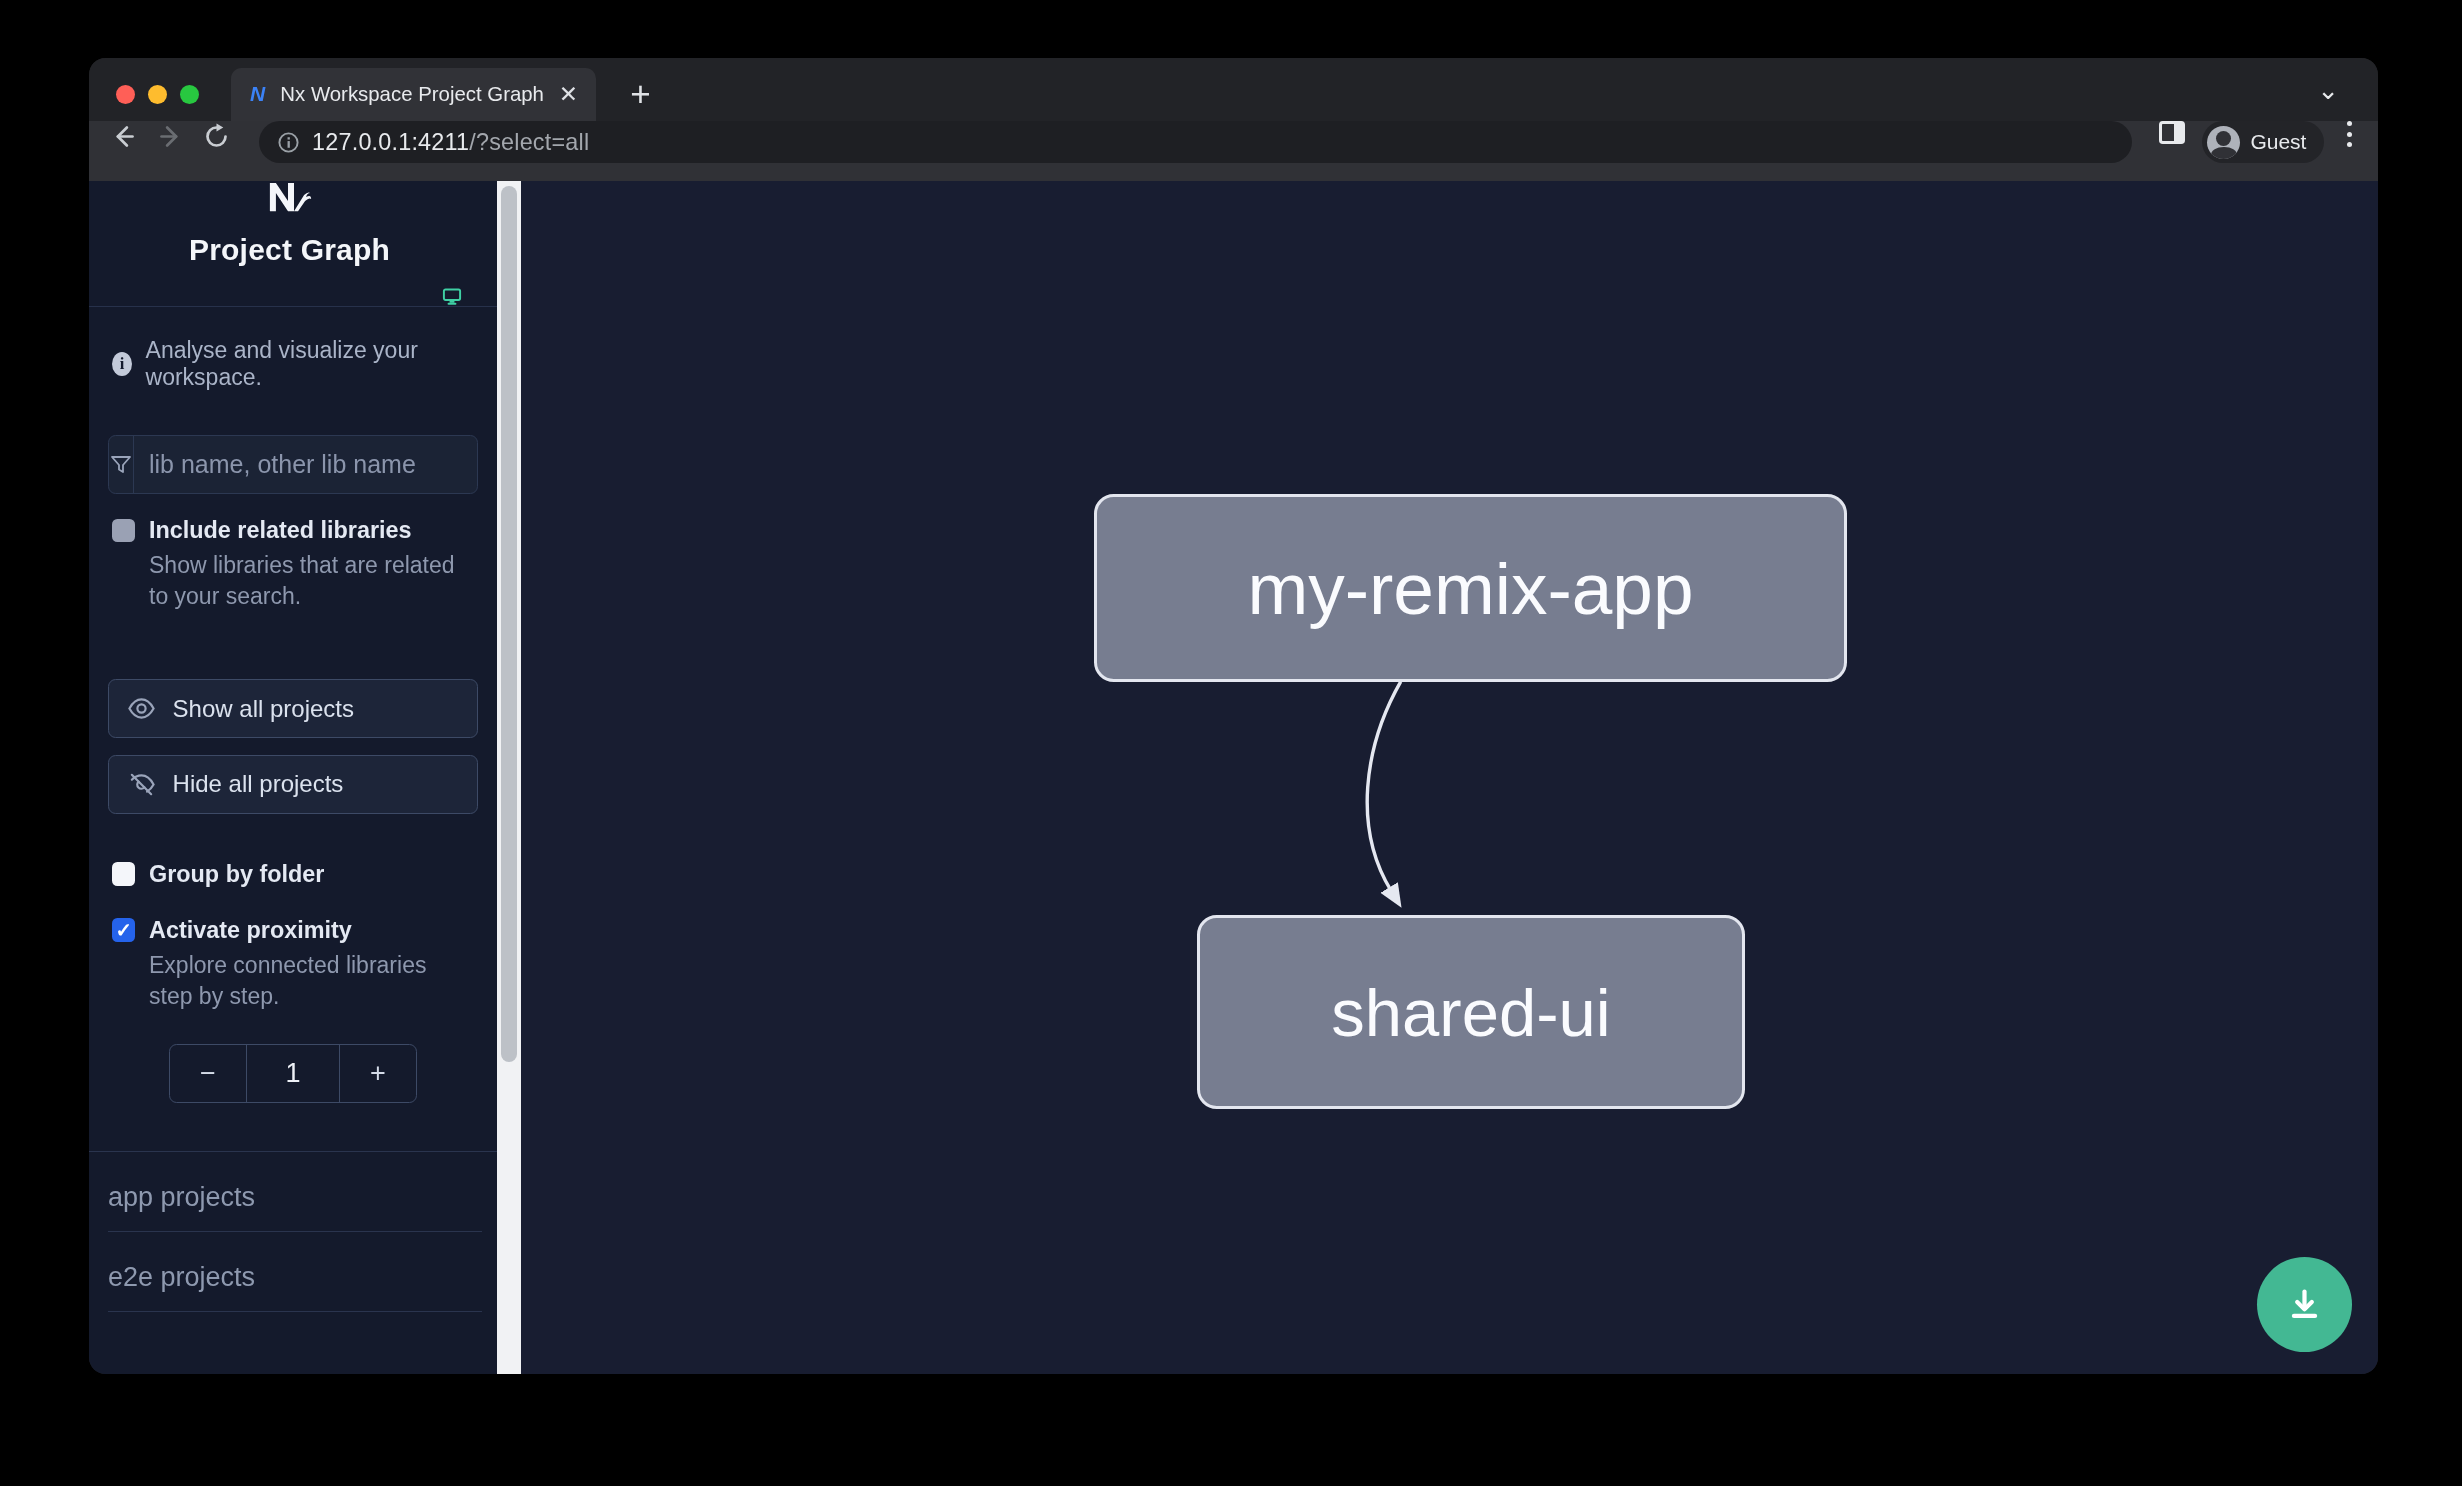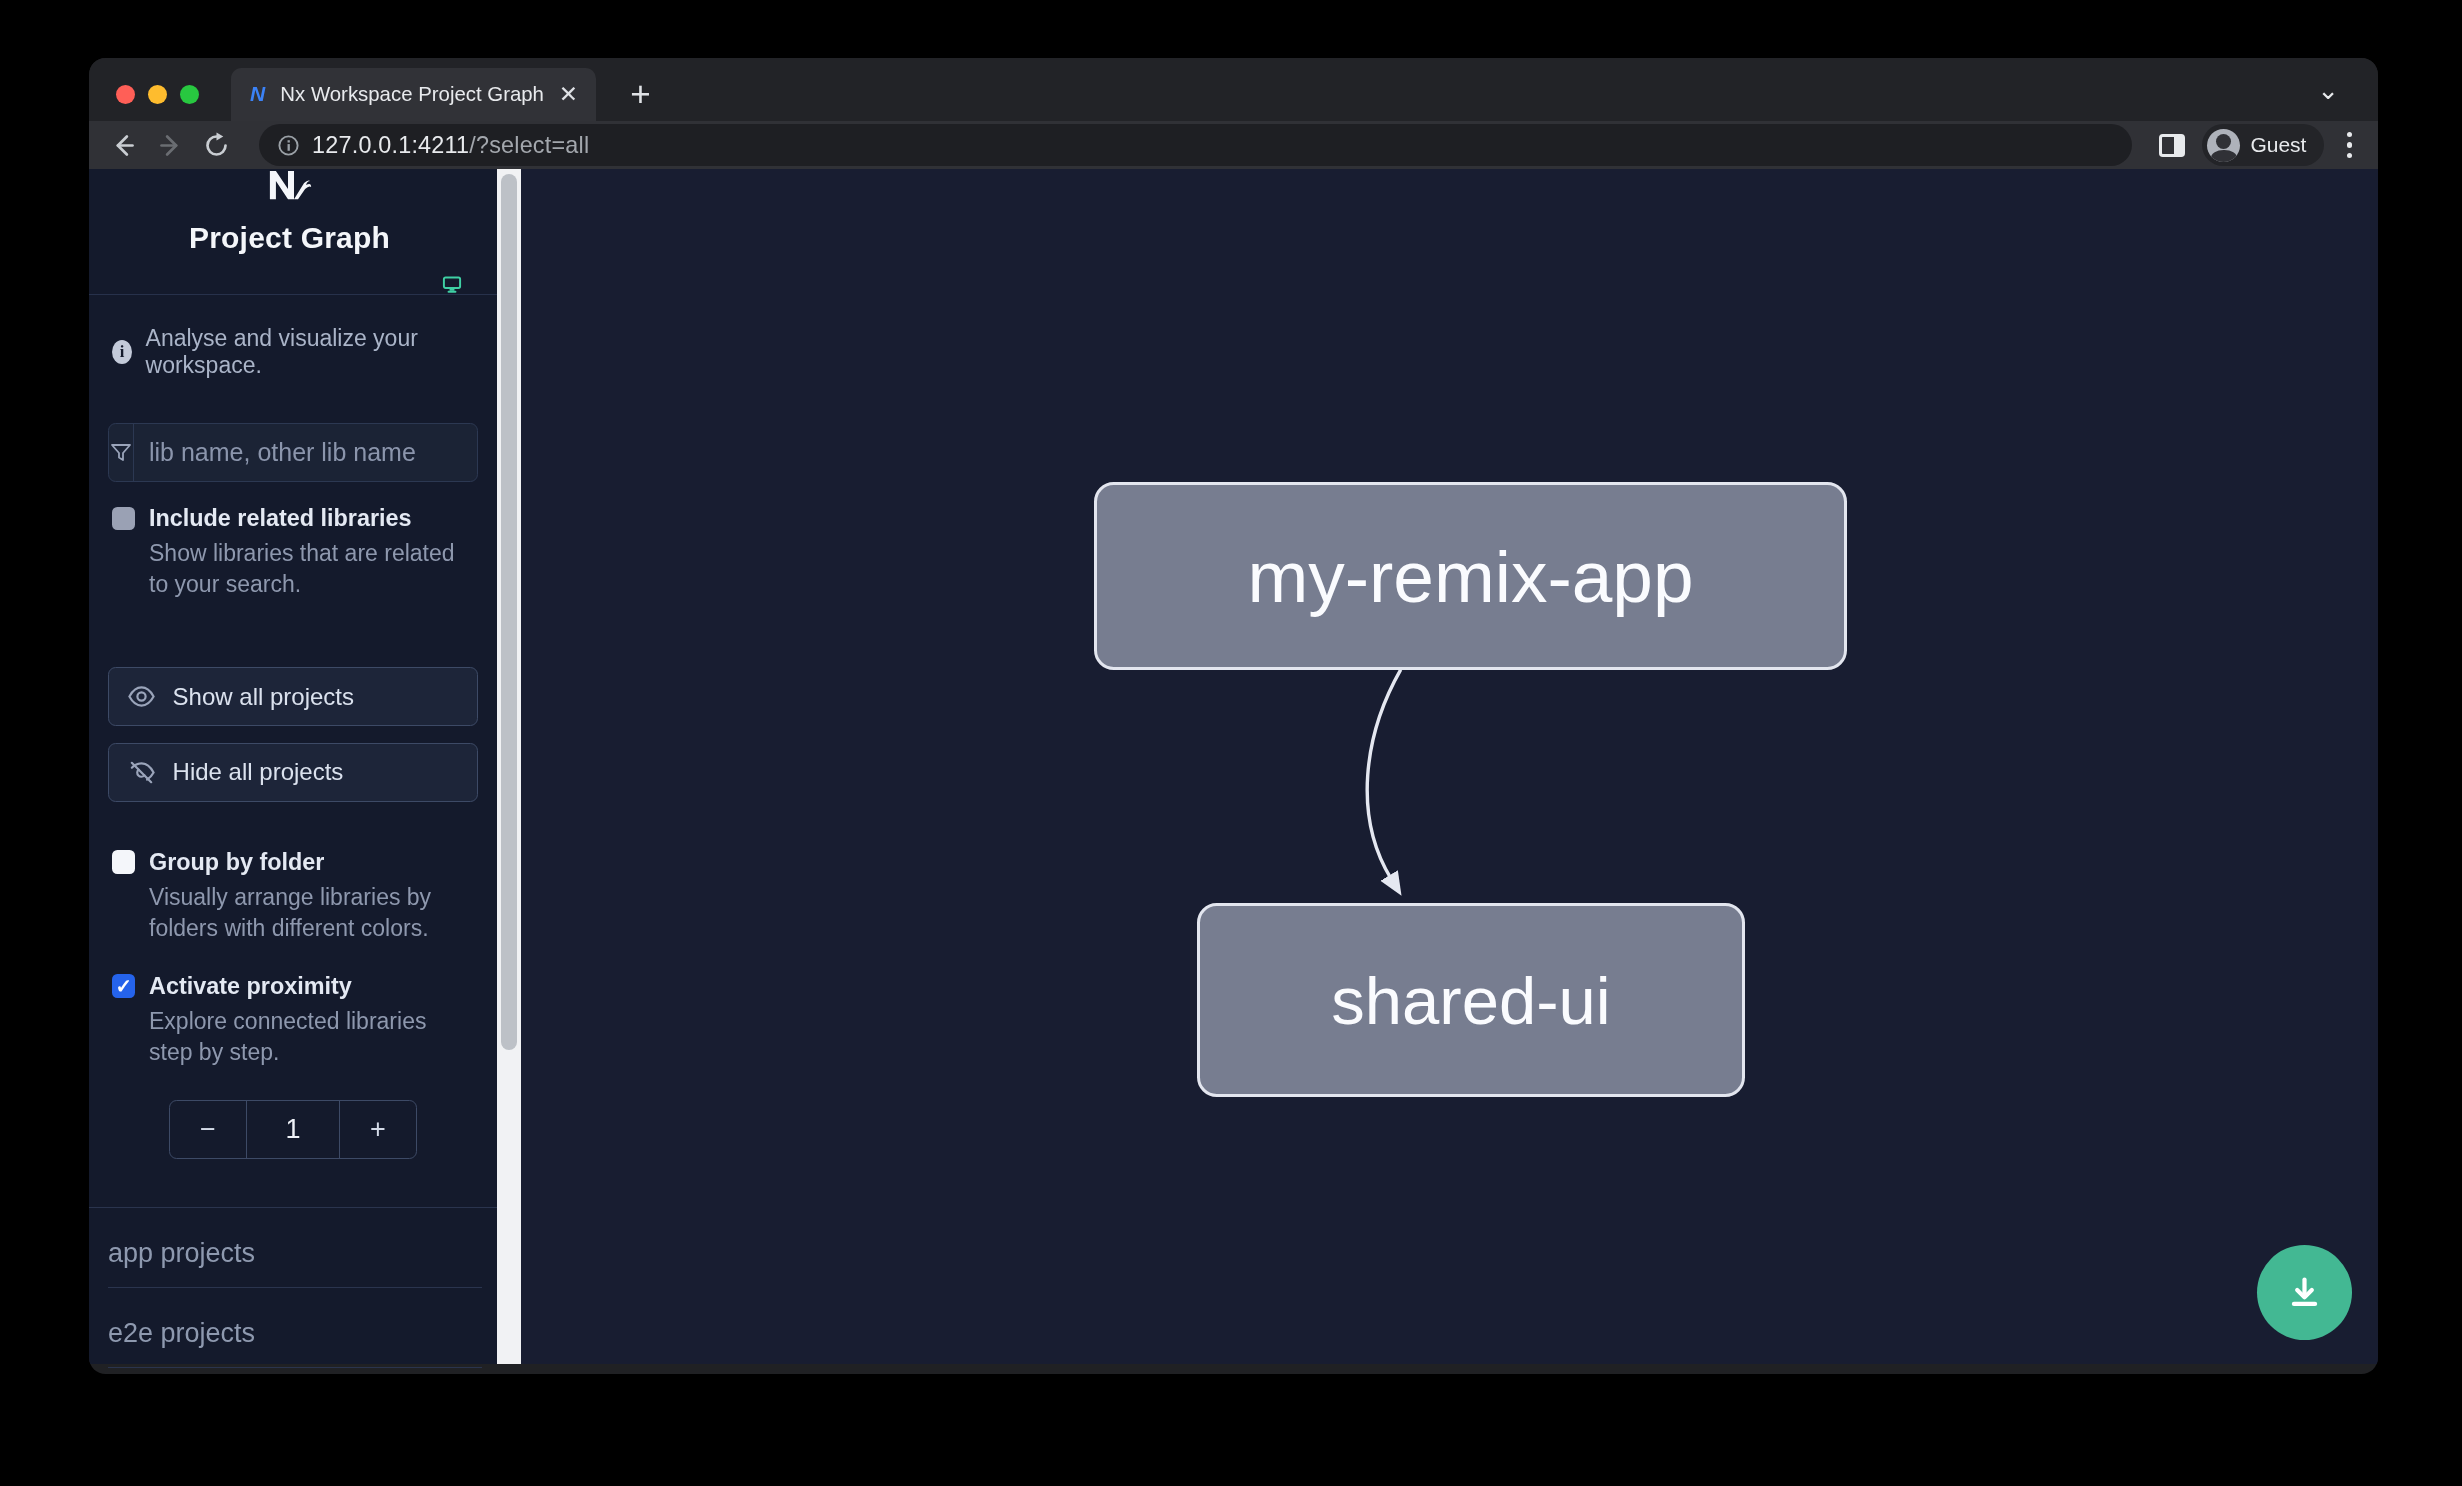--- a/index.html
+++ b/index.html
@@ -16,21 +16,21 @@
          border-radius:10.6px 10.6px 0 0; display:flex; align-items:center; padding:0 15px; gap:11.3px; }
   .favicon { width:23px; height:23px; display:flex; align-items:center; justify-content:center;
              font-weight:bold; font-size:21px; color:#3b82f6; font-style:italic; }
   .tab-title { flex:1; color:#e8eaed; font-size:20.4px; white-space:nowrap; overflow:hidden; }
   .tab-close { color:#dfe1e5; font-size:23px; line-height:1; padding:0 3px; }
   .newtab { position:absolute; left:529px; top:13.6px; width:45px; height:45px; display:flex;
             align-items:center; justify-content:center; color:#dfe1e5; font-size:35px; font-weight:300; }
   .tab-chevron { position:absolute; right:39px; top:16.6px; color:#e8eaed; font-size:26px; }
 
   
-  .toolbar { height:48px; background:#303136; display:flex; align-items:center; padding:0 19.7px; gap:16.6px; }
+  .toolbar { height:60px; background:#303136; display:flex; align-items:flex-start; padding:0 19.7px; gap:16.6px; }
   .navicon { width:30px; height:30px; display:flex; align-items:center; justify-content:center; }
   .url-pill { flex:1; height:42px; background:#1e1f23; border-radius:21px; display:flex;
               align-items:center; padding:0 18px; gap:12px; margin:0 10.6px; }
   .url-text { font-size:23.4px; letter-spacing:0.2px; }
   .url-host { color:#e8eaed; }
   .url-path { color:#a3a7ad; }
   .panel-icon { width:26px; height:23px; border:3px solid #e8eaed; border-radius:3.8px; position:relative; }
   .panel-icon::after { content:""; position:absolute; right:0; top:0; width:7.6px; height:100%; background:#e8eaed; }
   .guest-pill { height:42px; border-radius:21px; background:#232428; display:flex; align-items:center;
                 gap:10.6px; padding:0 18px 0 5.3px; }
@@ -212,21 +212,20 @@
           <path d="M4 4 L20 20" stroke="#9aa4ba" stroke-width="1.8" stroke-linecap="round"></path>
         </svg>
         <span>Hide all projects</span>
       </div>
 
       <div class="check-row" style="margin-top:47px">
         <div class="check-line">
           <span class="checkbox white"></span>
           <span class="check-label">Group by folder</span>
         </div>
-        <div class="check-desc">Visually arrange libraries by folders with different colors.</div>
       </div>
 
       <div class="check-row" style="margin-top:29px">
         <div class="check-line">
           <span class="checkbox blue"></span>
           <span class="check-label">Activate proximity</span>
         </div>
         <div class="check-desc">Explore connected libraries step by step.</div>
       </div>
 

